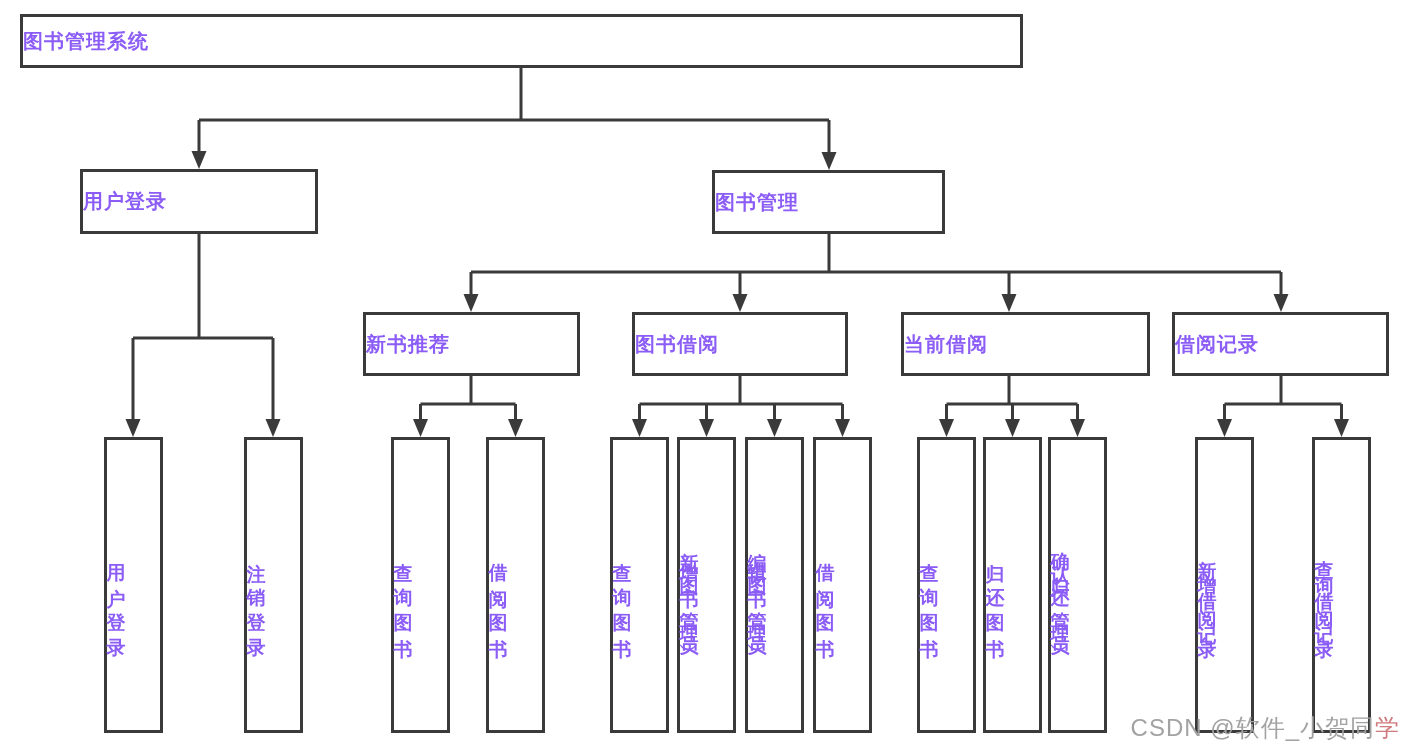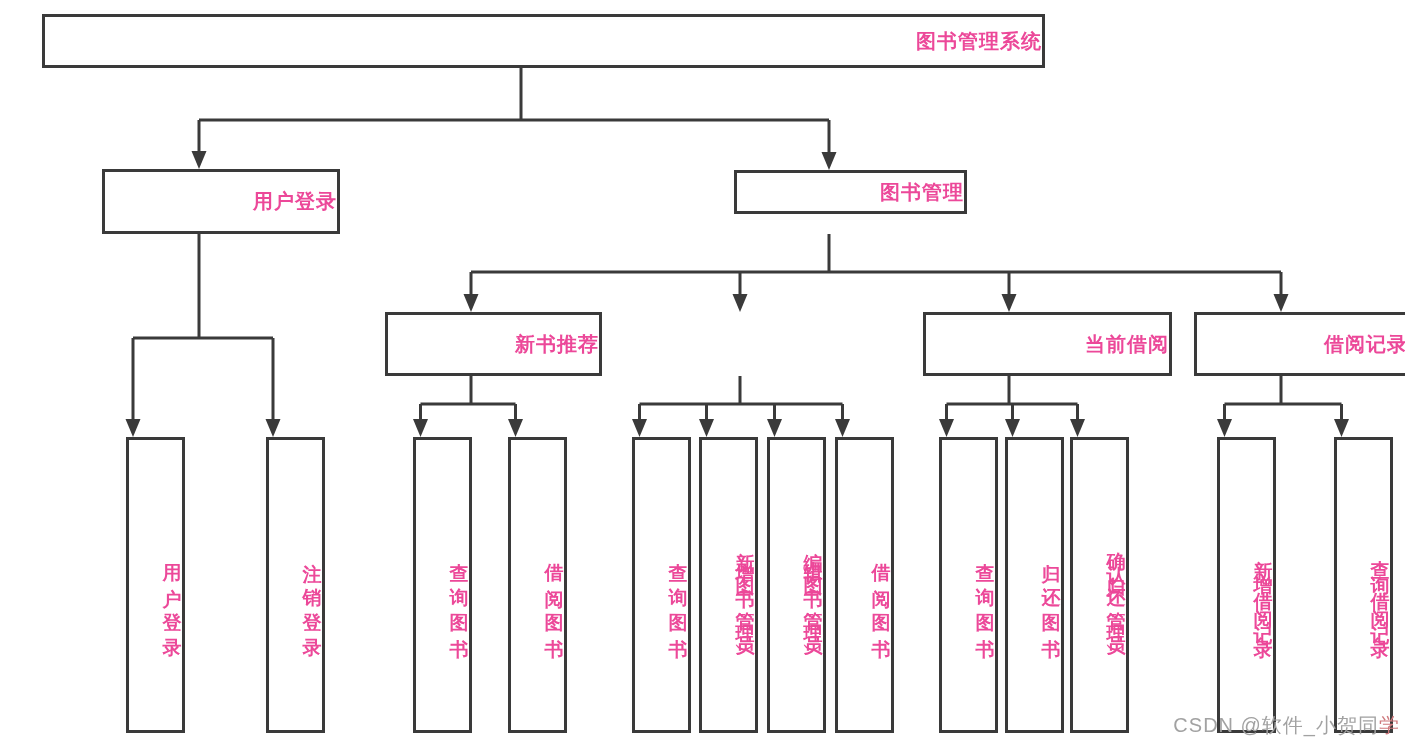--- a/index.html
+++ b/index.html
@@ -3,44 +3,44 @@
 <meta charset="utf-8">
 <style>
   html,body{margin:0;padding:0;background:#ffffff;}
   .canvas{
     position:relative;width:1405px;height:747px;background:#ffffff;overflow:hidden;
     font-family:"Liberation Sans",sans-serif;color:#333333;
   }
   svg.wires{position:absolute;left:0;top:0;pointer-events:none;}
   .node{
     position:absolute;border:3px solid #3a3a3a;background:#ffffff;
-    display:flex;align-items:center;justify-content:flex-end;
-    box-sizing:border-box;font-weight:600;color:#ec4899;margin-left:22px;
+    display:flex;align-items:center;justify-content:flex-start;
+    box-sizing:border-box;font-weight:600;color:#8b5cf6;
   }
   .hlabel{font-size:20px;letter-spacing:1px;}
   .leaf .vlabel{
     writing-mode:vertical-rl;text-orientation:mixed;
     font-size:19px;line-height:1;display:inline-block;
   }
   .root{left:20px;top:14px;width:1003px;height:54px;}
   .lvl2a{left:80px;top:169px;width:238px;height:65px;}
-  .lvl2b{left:712px;top:170px;width:233px;height:44px;}
+  .lvl2b{left:712px;top:170px;width:233px;height:64px;}
   .grp{top:312px;height:64px;}
   .g0{left:363px;width:217px;font-family:Liberation Serif, serif;}
   .g1{left:632px;width:216px;}
   .g2{left:901px;width:249px;}
   .g3{left:1172px;width:217px;}
   .leaf{top:437px;width:59px;height:296px;}
   .l0{left:104px;}  .l1{left:244px;}
   .l2{left:391px;}  .l3{left:486px;}
   .l4{left:610px;}  .l5{left:677px;}  .l6{left:745px;}  .l7{left:813px;}
   .l8{left:917px;}  .l9{left:983px;}  .l10{left:1048px;}
   .l11{left:1195px;} .l12{left:1312px;}
   .watermark{
-    position:absolute;top:712px;right:5px;font-size:20px;letter-spacing:1px;
+    position:absolute;top:712px;right:5px;font-size:24px;letter-spacing:1px;
     color:#a2a2a2;white-space:nowrap;z-index:5;font-weight:400;
   }
   .watermark .accent{color:#cf7a7e;}
 </style>
 </head>
 <body>
 
 <div class="canvas">
 
   <svg class="wires" width="1405" height="747" viewBox="0 0 1405 747">
@@ -83,20 +83,23 @@
   <div class="node lvl2a">
     <span class="hlabel">用户登录</span>
   </div>
   <div class="node lvl2b">
     <span class="hlabel">图书管理</span>
   </div>
 
   <div class="node grp g0">
     <span class="hlabel">新书推荐</span>
   </div>
+  <div class="node grp g1">
+    <span class="hlabel">图书借阅</span>
+  </div>
   <div class="node grp g2">
     <span class="hlabel">当前借阅</span>
   </div>
   <div class="node grp g3">
     <span class="hlabel">借阅记录</span>
   </div>
 
   <div class="node leaf l0">
     <span class="vlabel" style="letter-spacing: 25px; margin-bottom: -25px;">用户登录</span>
   </div>

